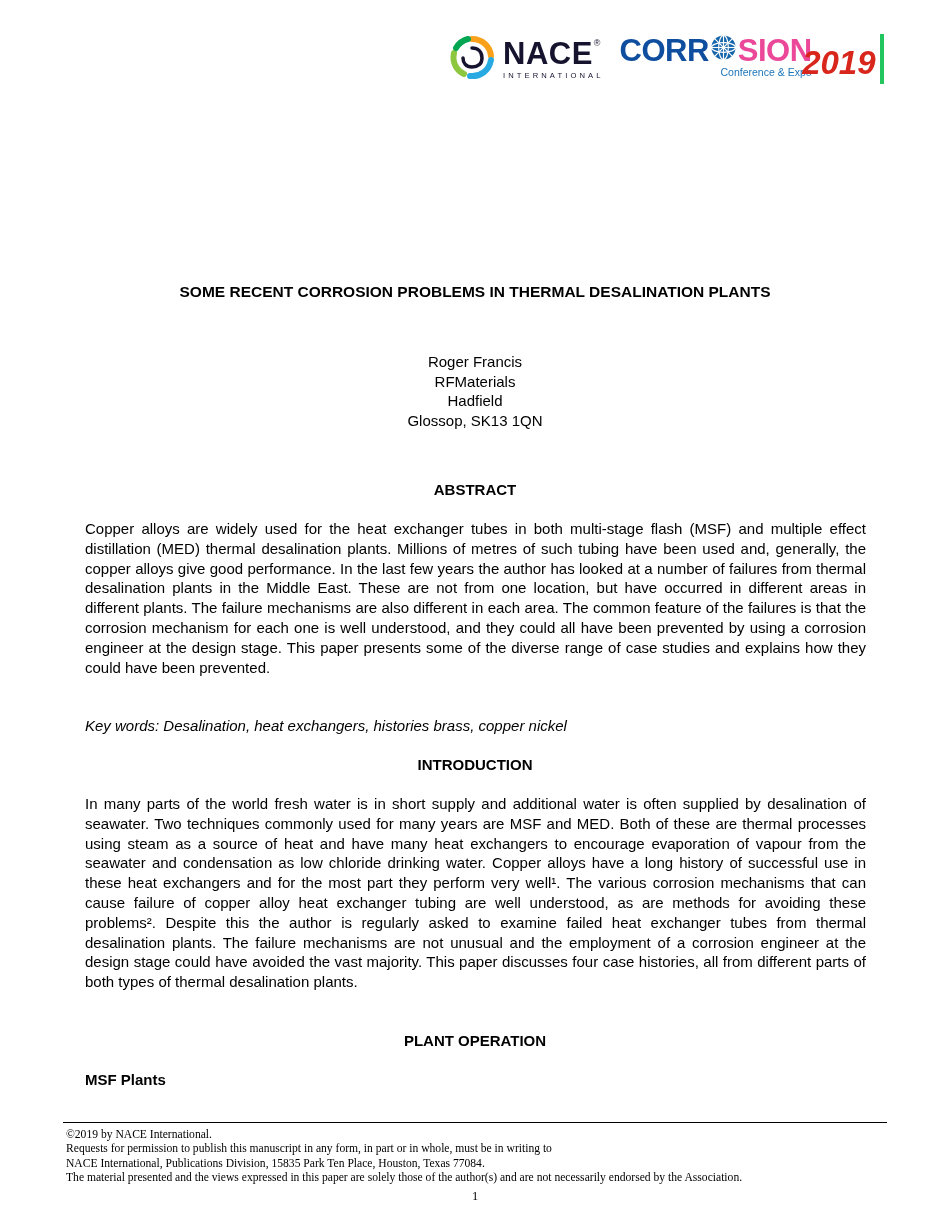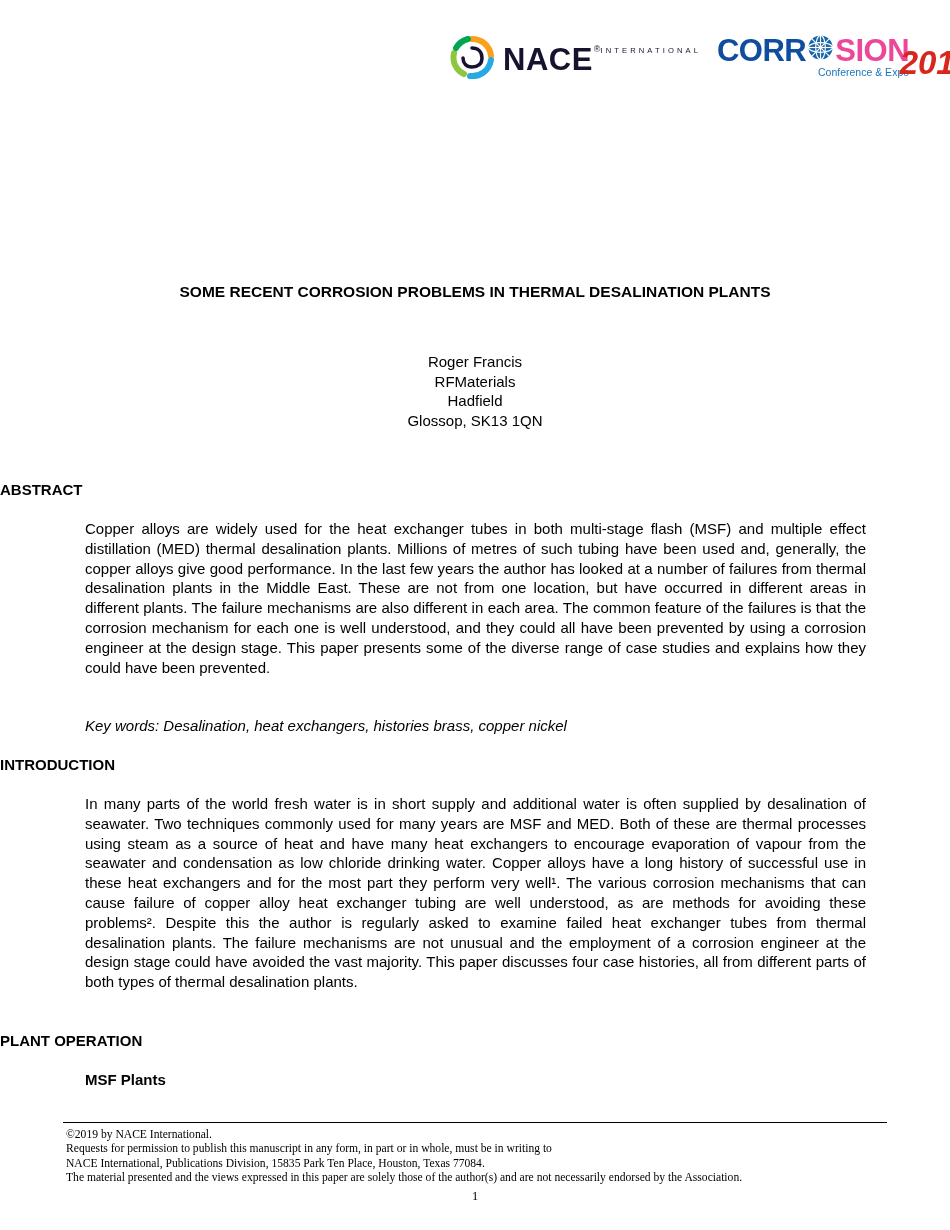--- a/index.html
+++ b/index.html
@@ -8,38 +8,38 @@
   .page { position:relative; width:950px; height:1230px; background:#fff; margin:0 auto; overflow:hidden; }
 
   
   .paper-block { position:absolute; left:112px; top:28px; }
   .paper-no-label { font-size:21px; color:#000; }
   .paper-no { font-size:47px; line-height:1.05; margin-top:2px; letter-spacing:1px; }
 
   .logos { position:absolute; left:448px; top:34px; display:flex; align-items:flex-start; }
 
   .nace { display:flex; align-items:center; gap:7px; }
-  .nace-text { display:flex; line-height:1; }
+  .nace-text { display:flex; flex-direction:column; line-height:1; }
   .nace-word-row { display:flex; align-items:flex-start; }
   .nace-word { font-size:31px; font-weight:bold; color:#15132e; letter-spacing:0.5px; }
   .nace-reg { font-size:9px; color:#15132e; margin-top:1px; margin-left:1px; }
   .nace-sub { font-size:7.6px; letter-spacing:3.1px; color:#15132e; margin-top:3px; }
 
-  .corrosion { position:relative; margin-left:16px; padding-right:68px; border-right:4px solid #3b82f6; min-height:50px; }
+  .corrosion { position:relative; margin-left:16px; padding-right:68px; border-right:4px solid #22c55e; min-height:50px; }
   .corrosion-word { display:flex; align-items:center; font-weight:bold; font-size:31px; letter-spacing:-0.5px; line-height:1; }
   .corr-left { color:#0f4e9e; }
   .corr-right { color:#ec4899; }
   .corrosion-globe { margin:0 1px; display:inline-block; }
   .corrosion-sub { text-align:right; font-size:10.5px; color:#1b75bb; margin-top:0; line-height:1.2; }
   .corrosion-year { position:absolute; right:4px; top:12px; font-size:33px; font-weight:bold; font-style:italic; color:#d9261c; line-height:1; }
 
   
   .doc-title { position:absolute; left:0; right:0; top:283px; text-align:center; font-size:15.5px; font-weight:bold; }
   .authors { position:absolute; left:0; right:0; top:352px; text-align:center; font-size:15px; line-height:19.6px; }
-  .heading { position:absolute; left:0; right:0; text-align:left; font-size:15px; font-weight:bold; }
+  .heading { position:absolute; left:0; right:0; text-align:center; font-size:15px; font-weight:bold; }
   .h-abstract { top:481px; }
   .h-intro { top:756px; }
   .h-plant { top:1032px; }
   .body-par { position:absolute; left:85px; width:781px; font-size:15px; line-height:19.8px; text-align:justify; }
   .p-abstract { top:519px; }
   .keywords { position:absolute; left:85px; width:781px; top:717px; font-size:15px; font-style:italic; }
   .p-intro { top:794px; }
   .msf-heading { position:absolute; left:85px; top:1071px; font-size:15px; font-weight:bold; }
 
   

